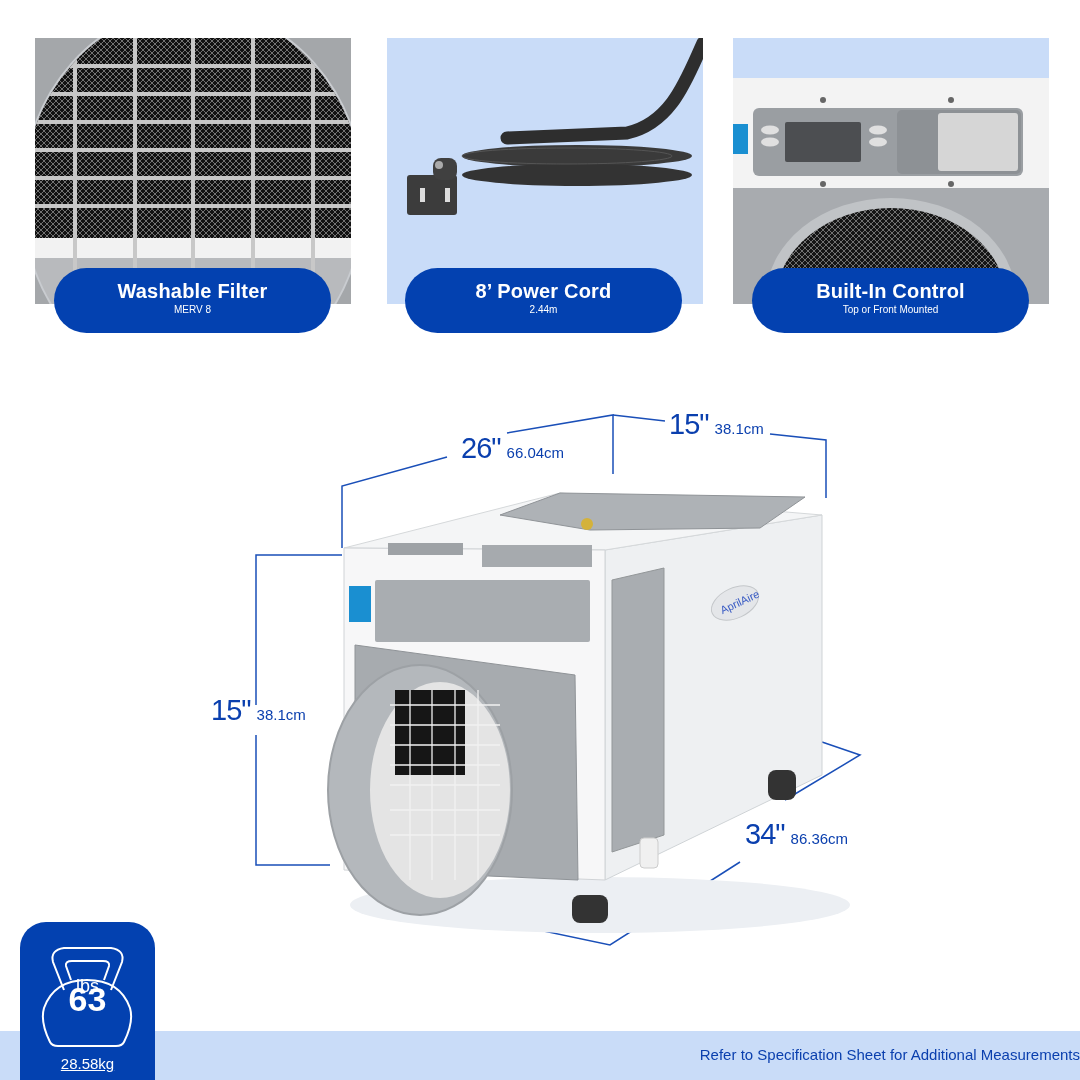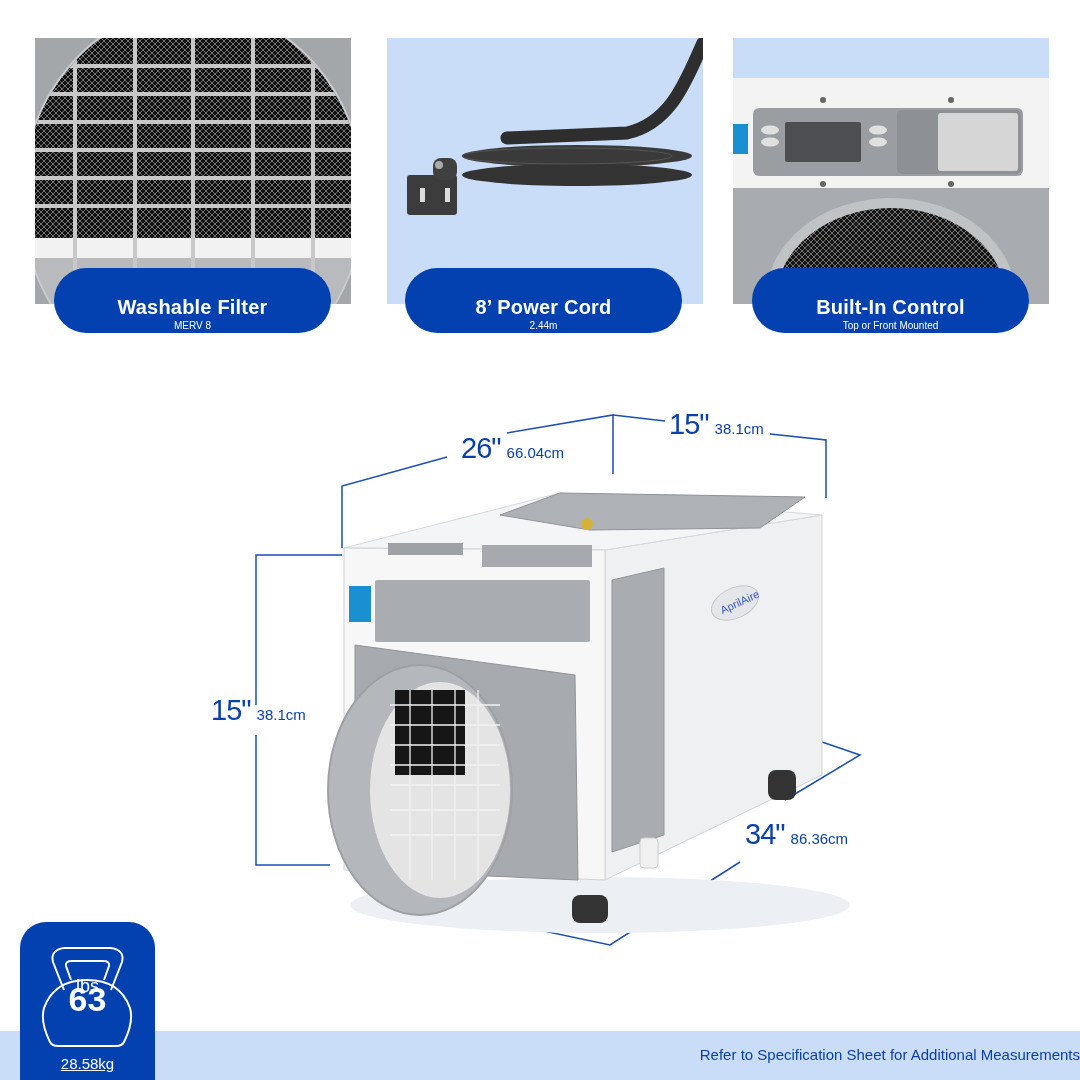--- a/index.html
+++ b/index.html
@@ -9,21 +9,21 @@
     .card { position: absolute; top: 38px; width: 316px; height: 266px; overflow: hidden; }
     .card-1 { left: 35px; background: #9da0a4; }
     .card-2 { left: 387px; background: #c9dcf8; }
     .card-3 { left: 733px; background: #c9dcf8; }
 
     .pill { position: absolute; top: 268px; width: 277px; height: 65px; border-radius: 33px;
             background: #0341b0; color: #fff; text-align: center; }
     .pill-1 { left: 54px; }
     .pill-2 { left: 405px; }
     .pill-3 { left: 752px; }
-    .pill-title { display: block; margin-top: 28px; font-size: 20px; font-weight: bold; letter-spacing: 0.2px; }
+    .pill-title { display: block; margin-top: 12px; font-size: 20px; font-weight: bold; letter-spacing: 0.2px; }
     .pill-sub { display: block; margin-top: 1px; font-size: 10px; font-weight: normal; }
 
     .dim { position: absolute; color: #0a3fae; white-space: nowrap; }
     .dim .in { font-size: 29px; font-weight: normal; letter-spacing: -1px; }
     .dim .cm { font-size: 15px; margin-left: 6px; }
 
     .bottom-bar { position: absolute; left: 0; top: 1031px; width: 1080px; height: 49px; background: #c9dcf8; }
     .bottom-text { position: absolute; left: 0; width: 1080px; top: 1046px; text-align: right;
                    color: #0a3fae; font-size: 15px; }
 

